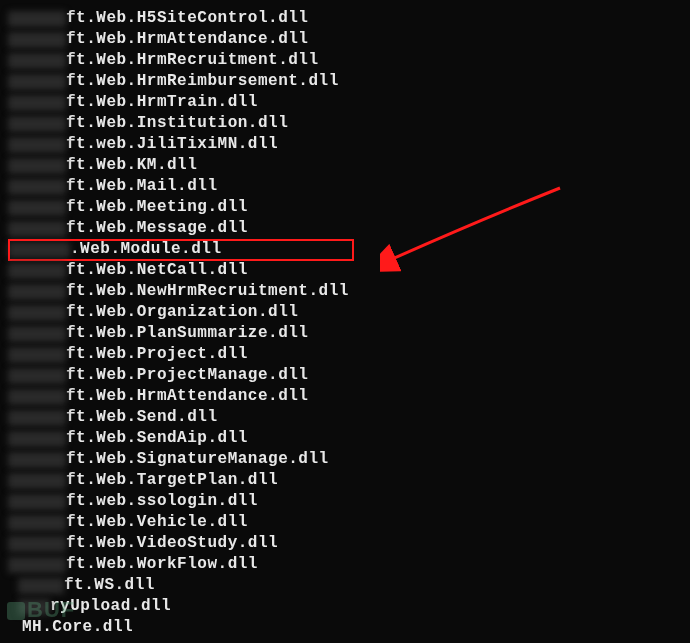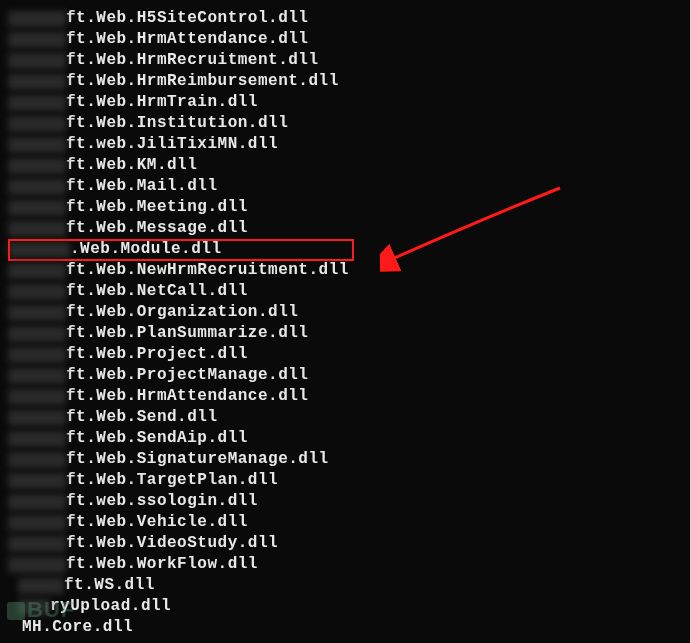--- a/index.html
+++ b/index.html
@@ -101,22 +101,22 @@
     <div class="line"><span class="blur-prefix "></span><span class="filename">ft.Web.HrmRecruitment.dll</span></div>
     <div class="line"><span class="blur-prefix "></span><span class="filename">ft.Web.HrmReimbursement.dll</span></div>
     <div class="line"><span class="blur-prefix "></span><span class="filename">ft.Web.HrmTrain.dll</span></div>
     <div class="line"><span class="blur-prefix "></span><span class="filename">ft.Web.Institution.dll</span></div>
     <div class="line"><span class="blur-prefix "></span><span class="filename">ft.web.JiliTixiMN.dll</span></div>
     <div class="line"><span class="blur-prefix "></span><span class="filename">ft.Web.KM.dll</span></div>
     <div class="line"><span class="blur-prefix "></span><span class="filename">ft.Web.Mail.dll</span></div>
     <div class="line"><span class="blur-prefix "></span><span class="filename">ft.Web.Meeting.dll</span></div>
     <div class="line"><span class="blur-prefix "></span><span class="filename">ft.Web.Message.dll</span></div>
     <div class="line highlight-line"><span class="blur-prefix wide"></span><span class="filename">.Web.Module.dll</span><div class="highlight-box"></div></div>
+    <div class="line"><span class="blur-prefix "></span><span class="filename">ft.Web.NetCall.dll</span></div>
     <div class="line"><span class="blur-prefix "></span><span class="filename">ft.Web.NewHrmRecruitment.dll</span></div>
-    <div class="line"><span class="blur-prefix "></span><span class="filename">ft.Web.NetCall.dll</span></div>
     <div class="line"><span class="blur-prefix "></span><span class="filename">ft.Web.Organization.dll</span></div>
     <div class="line"><span class="blur-prefix "></span><span class="filename">ft.Web.PlanSummarize.dll</span></div>
     <div class="line"><span class="blur-prefix "></span><span class="filename">ft.Web.Project.dll</span></div>
     <div class="line"><span class="blur-prefix "></span><span class="filename">ft.Web.ProjectManage.dll</span></div>
     <div class="line"><span class="blur-prefix "></span><span class="filename">ft.Web.HrmAttendance.dll</span></div>
     <div class="line"><span class="blur-prefix "></span><span class="filename">ft.Web.Send.dll</span></div>
     <div class="line"><span class="blur-prefix "></span><span class="filename">ft.Web.SendAip.dll</span></div>
     <div class="line"><span class="blur-prefix "></span><span class="filename">ft.Web.SignatureManage.dll</span></div>
     <div class="line"><span class="blur-prefix "></span><span class="filename">ft.Web.TargetPlan.dll</span></div>
     <div class="line"><span class="blur-prefix "></span><span class="filename">ft.web.ssologin.dll</span></div>

